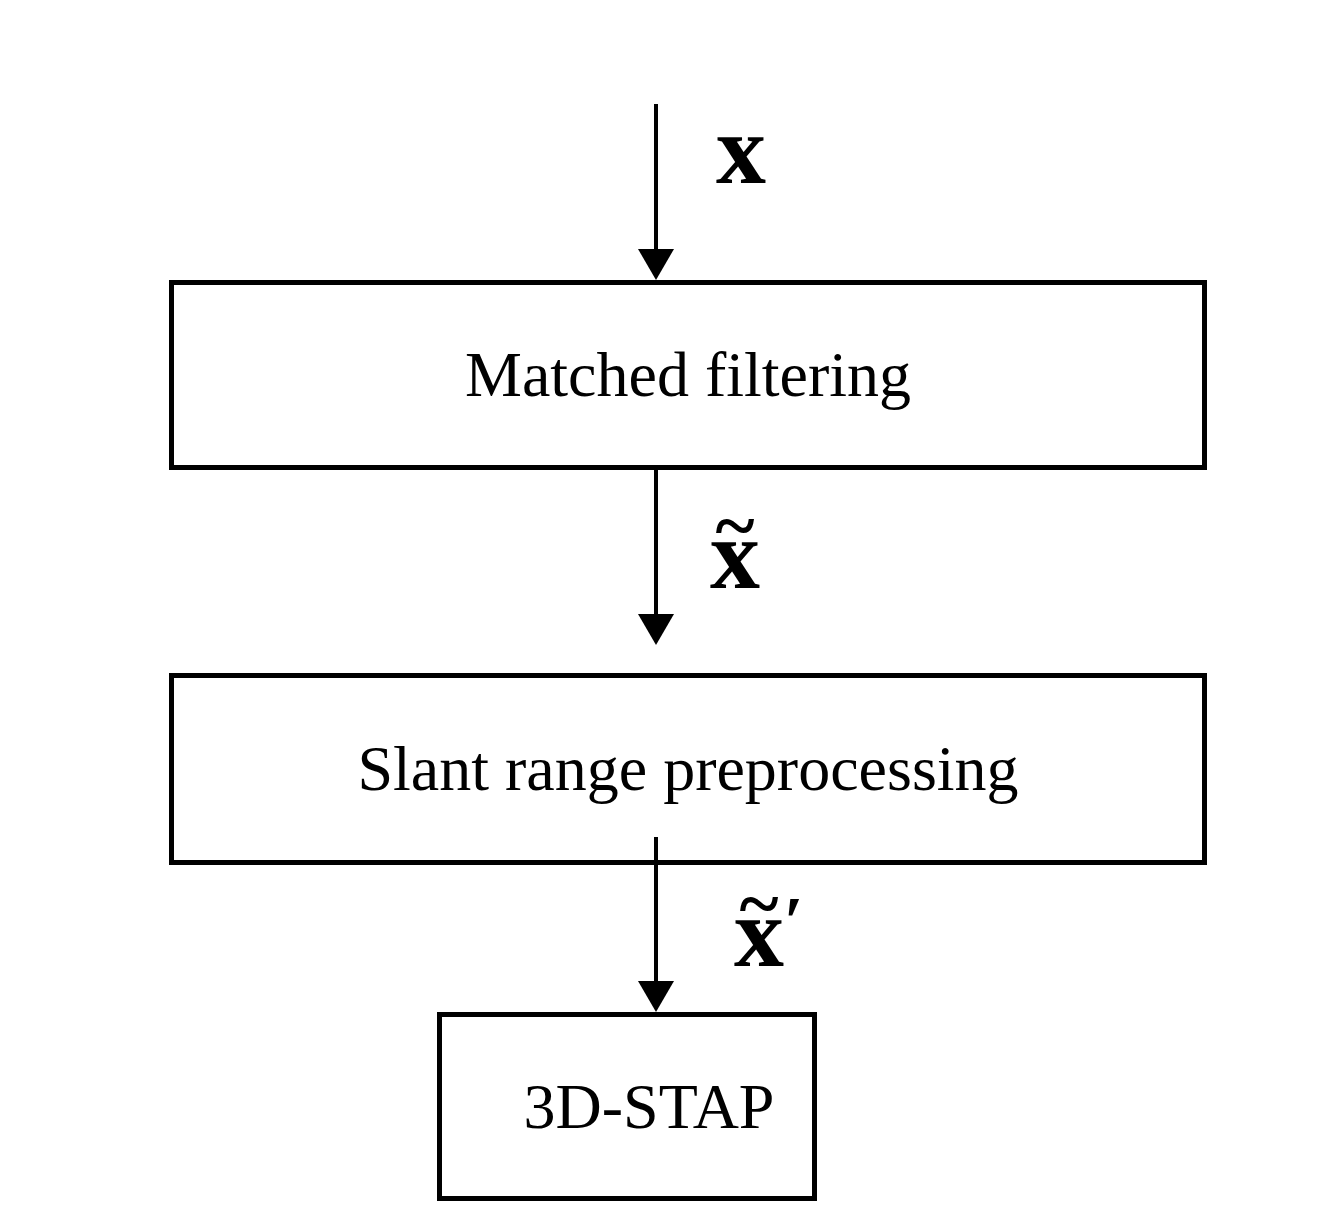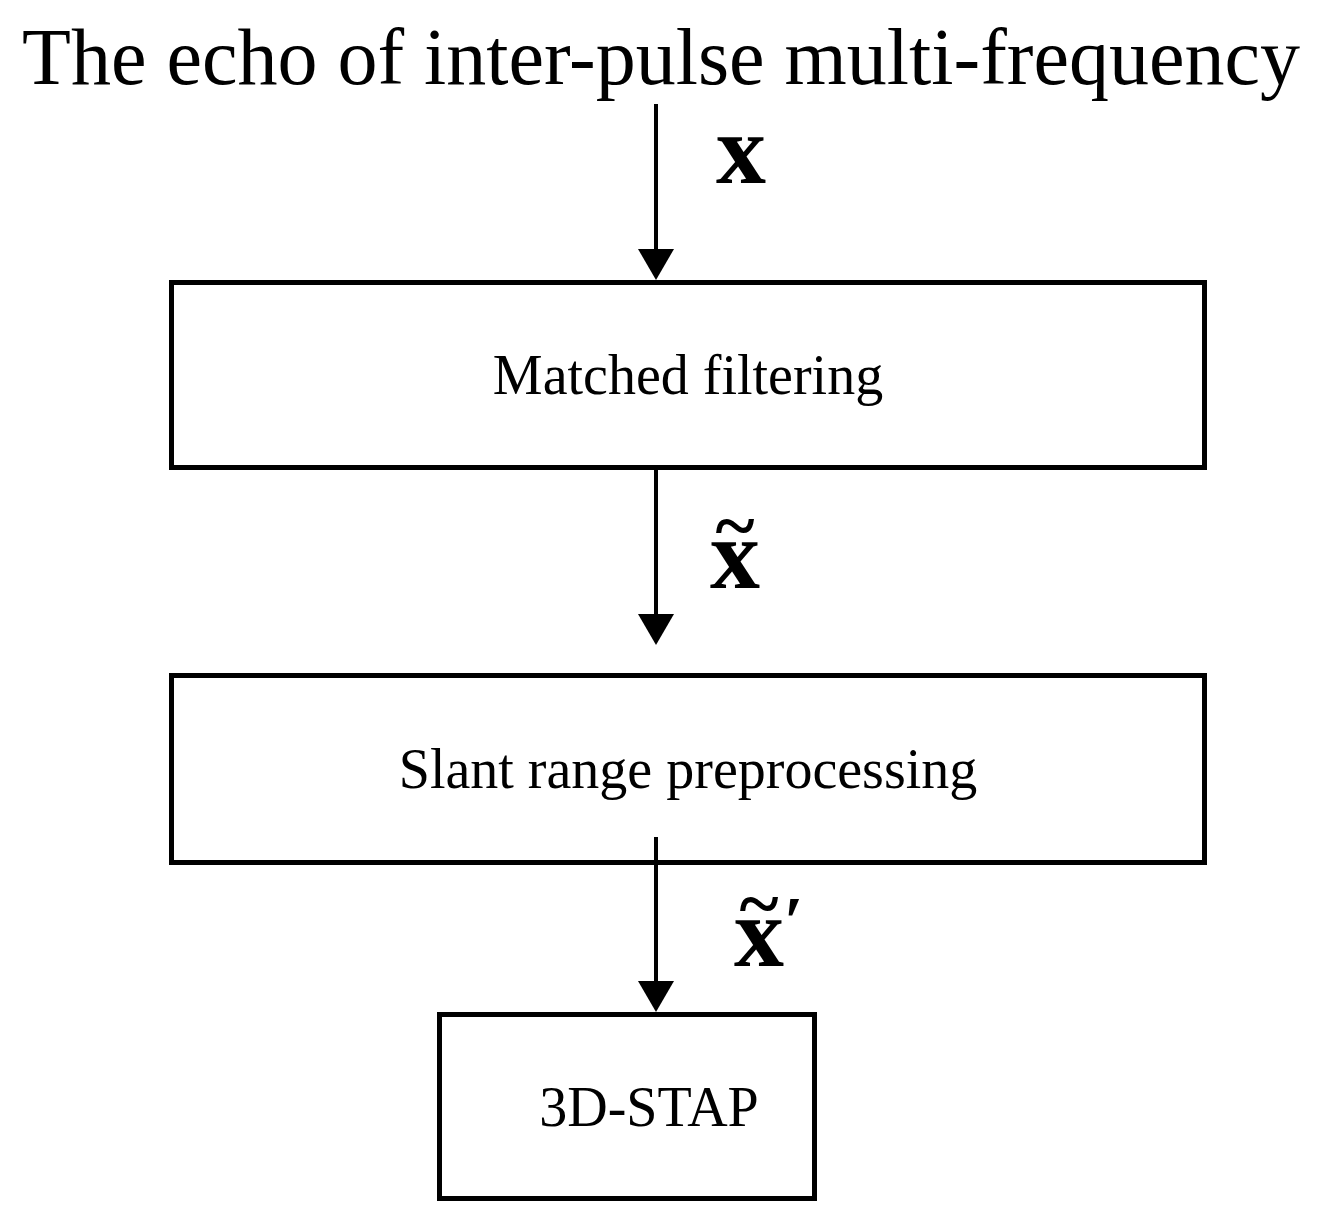--- a/index.html
+++ b/index.html
@@ -30,21 +30,21 @@
     white-space: nowrap;
   }
   .flow-box {
     position: absolute;
     box-sizing: border-box;
     border: 5px solid var(--fg, #000000);
     background: var(--bg, #ffffff);
     display: flex;
     align-items: center;
     justify-content: center;
-    font-size: 56px;
+    font-size: 64px;
     line-height: 1;
     white-space: nowrap;
   }
   .box-1 { left: 169px; top: 280px; width: 1038px; height: 190px; }
   .box-2 { left: 169px; top: 645px; width: 1038px; height: 192px; margin-top: 28px; }
   .box-3 { left: 437px; top: 1012px; width: 380px; height: 189px; padding-left: 44px; }
 
   .arrow-line {
     position: absolute;
     width: 4px;
@@ -92,21 +92,20 @@
     position: relative;
     top: -0.30em;
     font-size: 70px;
   }
 </style>
 </head>
 <body>
 
 <div class="canvas">
 
-  <div class="title">The echo of inter-pulse multi-frequency</div>
 
   <div class="arrow-line line-1"></div>
   <div class="arrow-head head-1"></div>
   <div class="vec vec-1">
     <span class="accent"></span><span class="base">x</span><span class="prime"></span>
   </div>
 
   <div class="flow-box box-1">
     <span>Matched filtering</span>
   </div>

